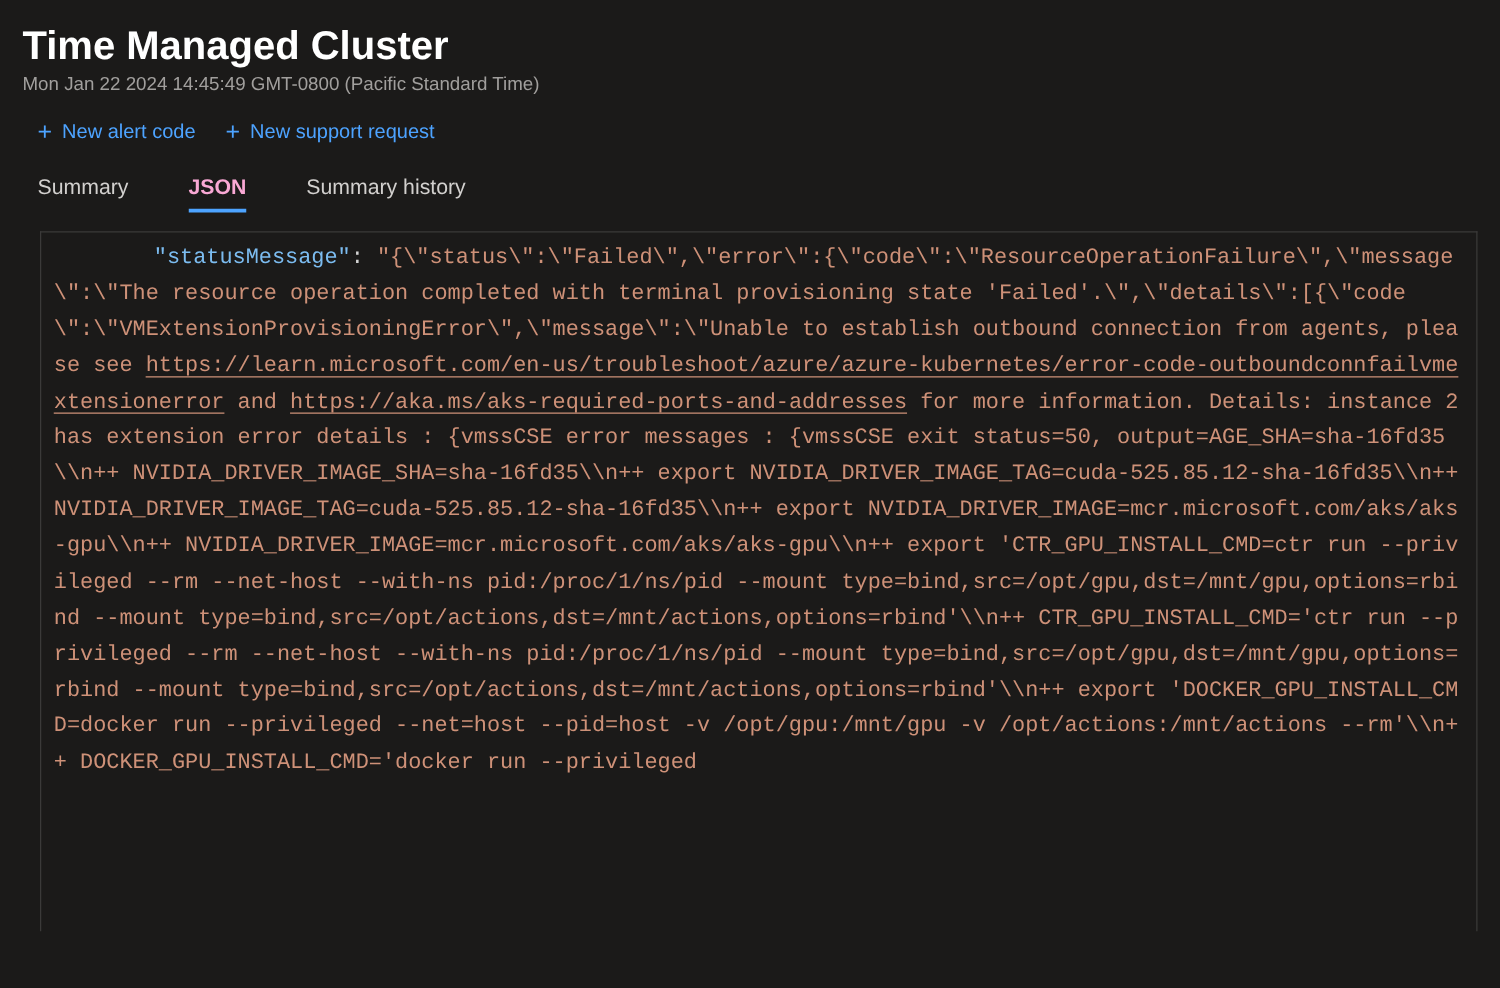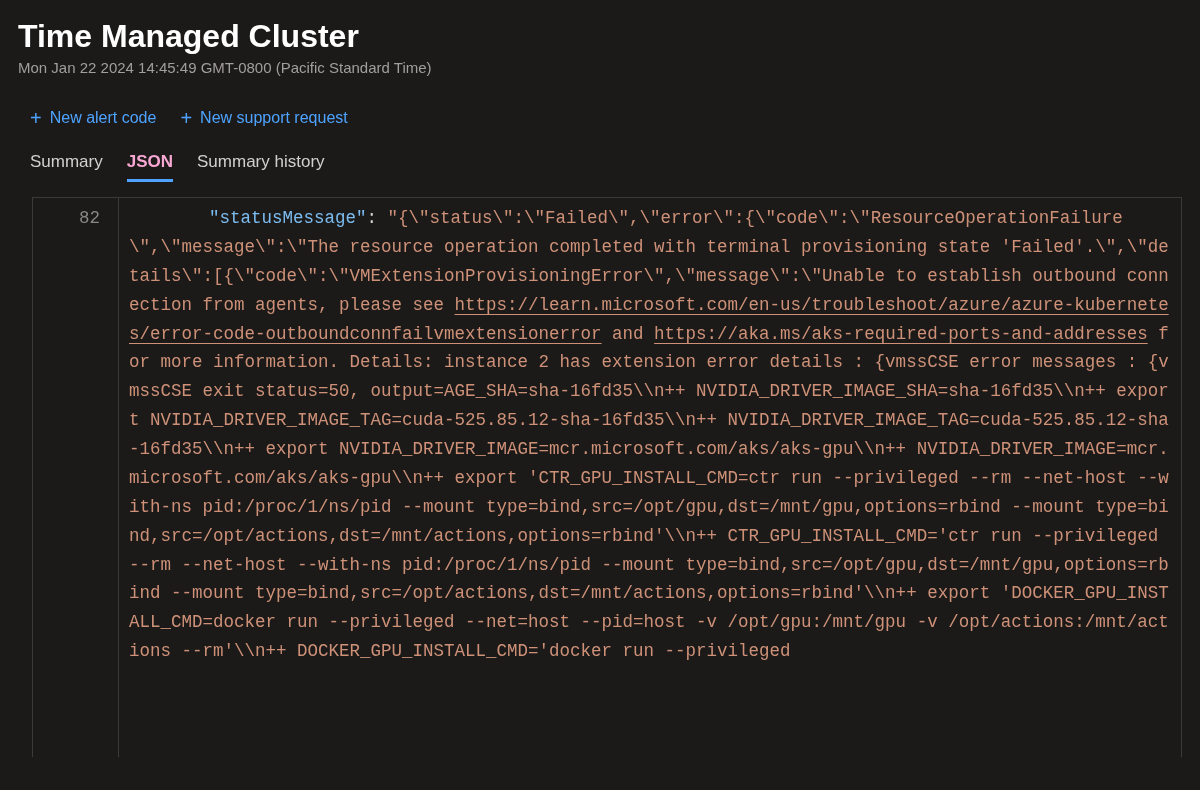--- a/index.html
+++ b/index.html
@@ -14,21 +14,21 @@
   }
   .page-title {
     font-size: 32px;
     font-weight: 600;
     color: #ffffff;
     margin-bottom: 4px;
   }
   .page-subtitle {
     font-size: 15px;
     color: #a19f9d;
-    margin-bottom: 32px;
+    margin-bottom: 20px;
   }
   .action-bar {
     display: flex;
     gap: 24px;
     margin-bottom: 24px;
     padding-left: 12px;
   }
   .action-btn {
     display: inline-flex;
     align-items: center;
@@ -38,21 +38,21 @@
     cursor: pointer;
     user-select: none;
   }
   .action-btn .plus {
     font-size: 20px;
     line-height: 1;
     font-weight: 300;
   }
   .tabs {
     display: flex;
-    gap: 24px;
+    gap: 48px;
     padding-left: 12px;
     border-bottom: 1px solid transparent;
     margin-bottom: 14px;
     align-items: center;
   }
   .tab {
     font-size: 17px;
     color: #d2d0ce;
     padding-bottom: 10px;
     cursor: pointer;
@@ -121,17 +121,14 @@
   </div>
 </div>
 
 <div class="tabs">
   <div class="tab">Summary</div>
   <div class="tab active">JSON</div>
   <div class="tab">Summary history</div>
 </div>
 
 <div class="json-viewer">
-  <div class="gutter">
-    <div>82</div>
-  </div>
   <div class="code"><span class="indent"></span><span class="json-key">"statusMessage"</span><span class="punc">: </span><span>"{\"status\":\"Failed\",\"error\":{\"code\":\"ResourceOperationFailure\",\"message\":\"The resource operation completed with terminal provisioning state 'Failed'.\",\"details\":[{\"code\":\"VMExtensionProvisioningError\",\"message\":\"Unable to establish outbound connection from agents, please see </span><span class="link">https://learn.microsoft.com/en-us/troubleshoot/azure/azure-kubernetes/error-code-outboundconnfailvmextensionerror</span><span> and </span><span class="link">https://aka.ms/aks-required-ports-and-addresses</span><span> for more information. Details: instance 2 has extension error details : {vmssCSE error messages : {vmssCSE exit status=50, output=AGE_SHA=sha-16fd35\\n++ NVIDIA_DRIVER_IMAGE_SHA=sha-16fd35\\n++ export NVIDIA_DRIVER_IMAGE_TAG=cuda-525.85.12-sha-16fd35\\n++ NVIDIA_DRIVER_IMAGE_TAG=cuda-525.85.12-sha-16fd35\\n++ export NVIDIA_DRIVER_IMAGE=mcr.microsoft.com/aks/aks-gpu\\n++ NVIDIA_DRIVER_IMAGE=mcr.microsoft.com/aks/aks-gpu\\n++ export 'CTR_GPU_INSTALL_CMD=ctr run --privileged --rm --net-host --with-ns pid:/proc/1/ns/pid --mount type=bind,src=/opt/gpu,dst=/mnt/gpu,options=rbind --mount type=bind,src=/opt/actions,dst=/mnt/actions,options=rbind'\\n++ CTR_GPU_INSTALL_CMD='ctr run --privileged --rm --net-host --with-ns pid:/proc/1/ns/pid --mount type=bind,src=/opt/gpu,dst=/mnt/gpu,options=rbind --mount type=bind,src=/opt/actions,dst=/mnt/actions,options=rbind'\\n++ export 'DOCKER_GPU_INSTALL_CMD=docker run --privileged --net=host --pid=host -v /opt/gpu:/mnt/gpu -v /opt/actions:/mnt/actions --rm'\\n++ DOCKER_GPU_INSTALL_CMD='docker run --privileged</span></div>
 </div>
 
 </body></html>

